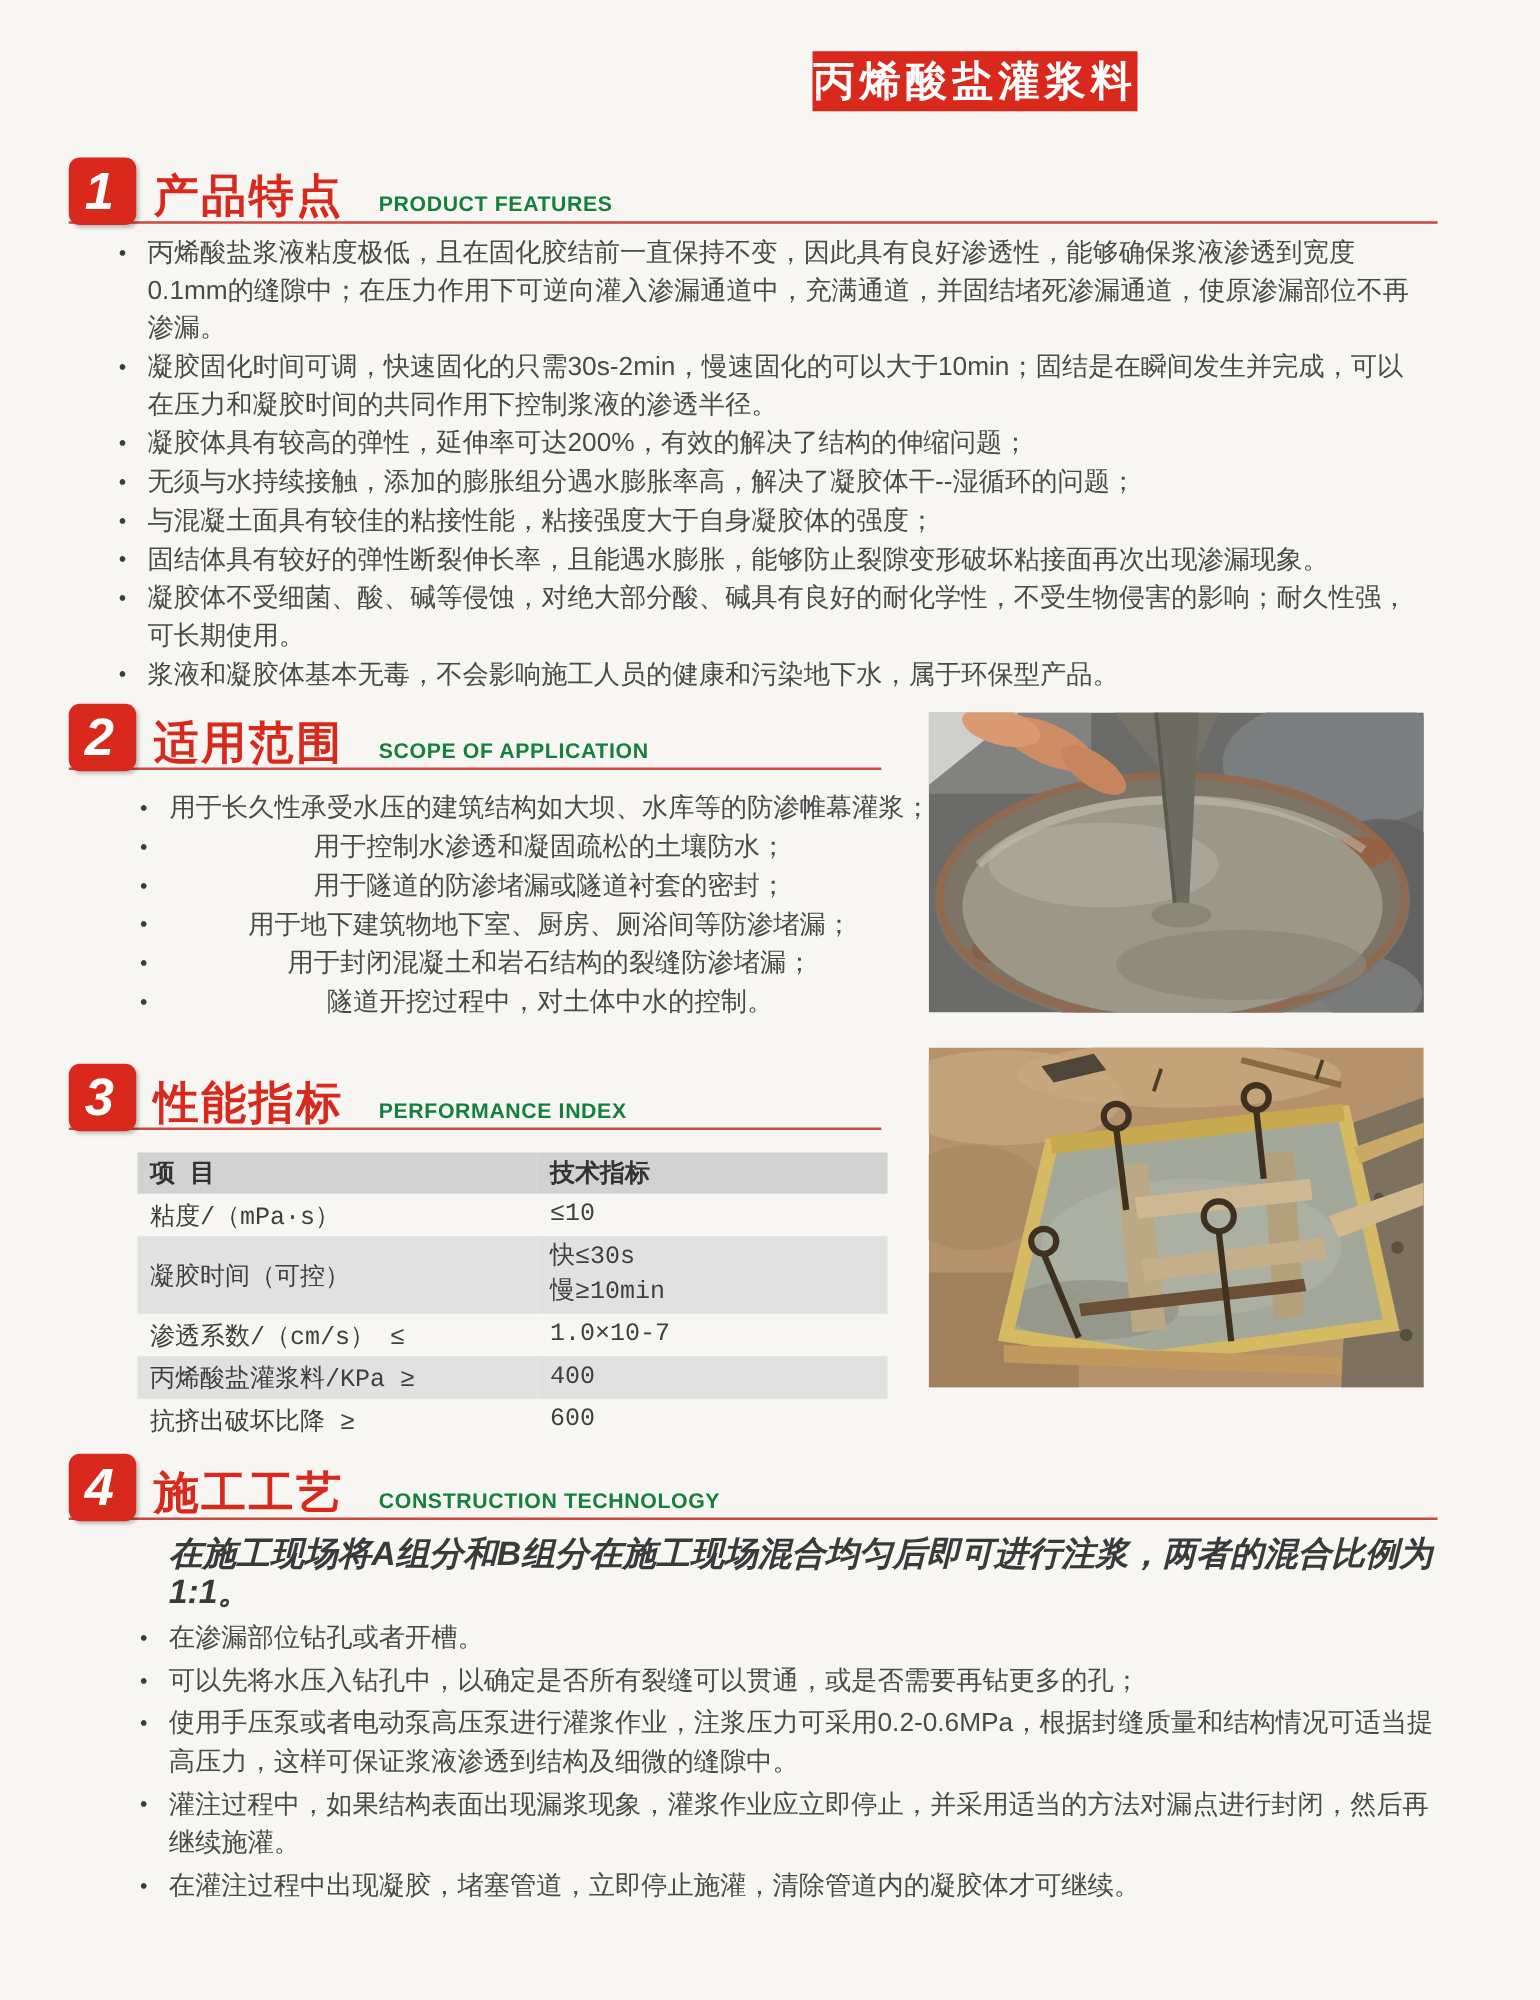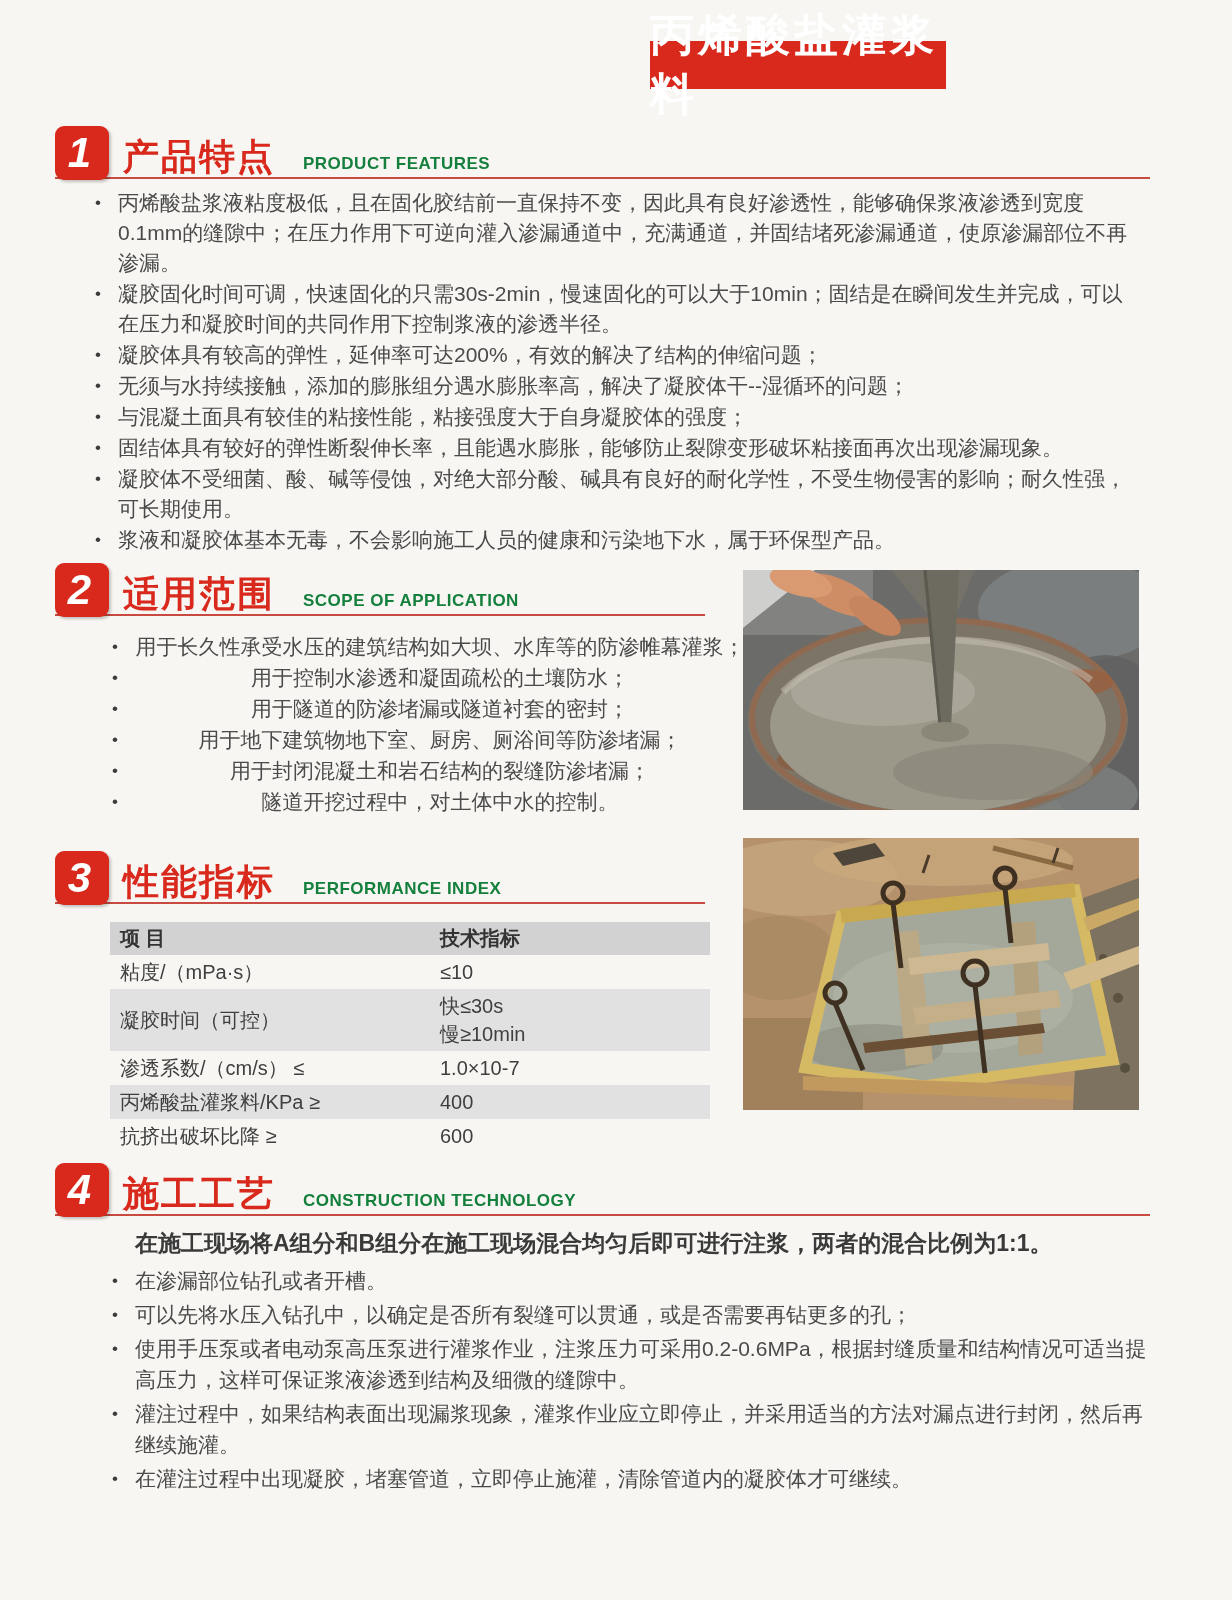--- a/index.html
+++ b/index.html
@@ -4,22 +4,22 @@
 <style>
   html,body { margin:0; padding:0; background:#efeeec; }
   .page {
     position:relative; width:1232px; height:1600px; margin:0 auto;
     background:#f7f6f3; overflow:hidden;
     font-family:"Liberation Sans","DejaVu Sans",sans-serif; color:#474747;
   }
 
   
   .banner {
-    position:absolute; left:650px; top:41px; width:296px; height:48px;
-    background:#d8291c; color:#ffffff; font-size:44px; font-weight:bold;
+    position:absolute; left:650px; top:41px; width:260px; height:48px;
+    background:#d8291c; color:#ffffff; font-size:33px; font-weight:bold;
     letter-spacing:4px; display:flex; align-items:center; justify-content:center;
   }
 
   
   .sec-header { position:absolute; height:56px; border-bottom:2px solid #c94a41; }
   .badge {
     position:absolute; left:0; bottom:-3px; width:54px; height:54px;
     background:#d8291c; border-radius:9px; color:#fff;
     font-style:italic; font-weight:bold; font-size:42px;
     display:flex; align-items:center; justify-content:center;
@@ -30,33 +30,33 @@
   .sec-sub   { color:#15803d; font-size:17px; font-weight:bold; letter-spacing:0.5px; line-height:1; padding-bottom:5px; }
 
   
   ul.bullets { list-style:none; margin:0; padding:0; font-size:21px; color:#4a4a4a; }
   ul.bullets li { position:relative; padding-left:30px; line-height:30px; margin-bottom:1px; }
   ul.bullets li::before { content:"•"; position:absolute; left:7px; top:0; font-size:17px; color:#3c3c3c; }
   .features-list { position:absolute; left:88px; top:188px; width:1045px; }
   .scope-list    { position:absolute; left:105px; top:632px; width:640px;text-align:center; }
   .scope-list li { line-height:30px; margin-bottom:1px; }
   .construction-block { position:absolute; left:105px; top:1228px; width:1047px; }
-  .construction-intro { font-size:23px; font-weight:bold; color:#3a3a3a; line-height:30px; padding-left:30px; margin-bottom:7px; }
+  .construction-intro { font-size:27px; font-weight:bold; color:#3a3a3a; line-height:30px; padding-left:30px; margin-bottom:7px;font-style:italic; }
   .construction-block ul.bullets li { line-height:31px; margin-bottom:3px; }
 
   
   .perf-table { position:absolute; left:110px; top:922px; width:600px; border-collapse:collapse; font-size:20px; color:#3f3f3f; }
   .perf-table td { padding:3px 10px; vertical-align:middle; }
   .perf-table td.c1 { width:300px; }
   .perf-table tr.hdr td { font-weight:bold; color:#333; }
   .perf-table tr.g0 { background:#d2d2d2; }
   .perf-table tr.g1 { background:#e1e1e1; }
   .perf-table tr.w  { background:transparent; }
   .perf-table td.pre { white-space:pre-line; line-height:28px; }
-  .perf-table tr { height:32px; }
+  .perf-table tr { height:32px;font-family:Liberation Mono, monospace; }
   .perf-table tr.tall { height:58px; }
 
   
   .photo { position:absolute; display:block; }
   .photo1 { left:743px; top:570px; width:396px; height:240px; }
   .photo2 { left:743px; top:838px; width:396px; height:272px; }
 </style>
 </head>
 <body>
 

